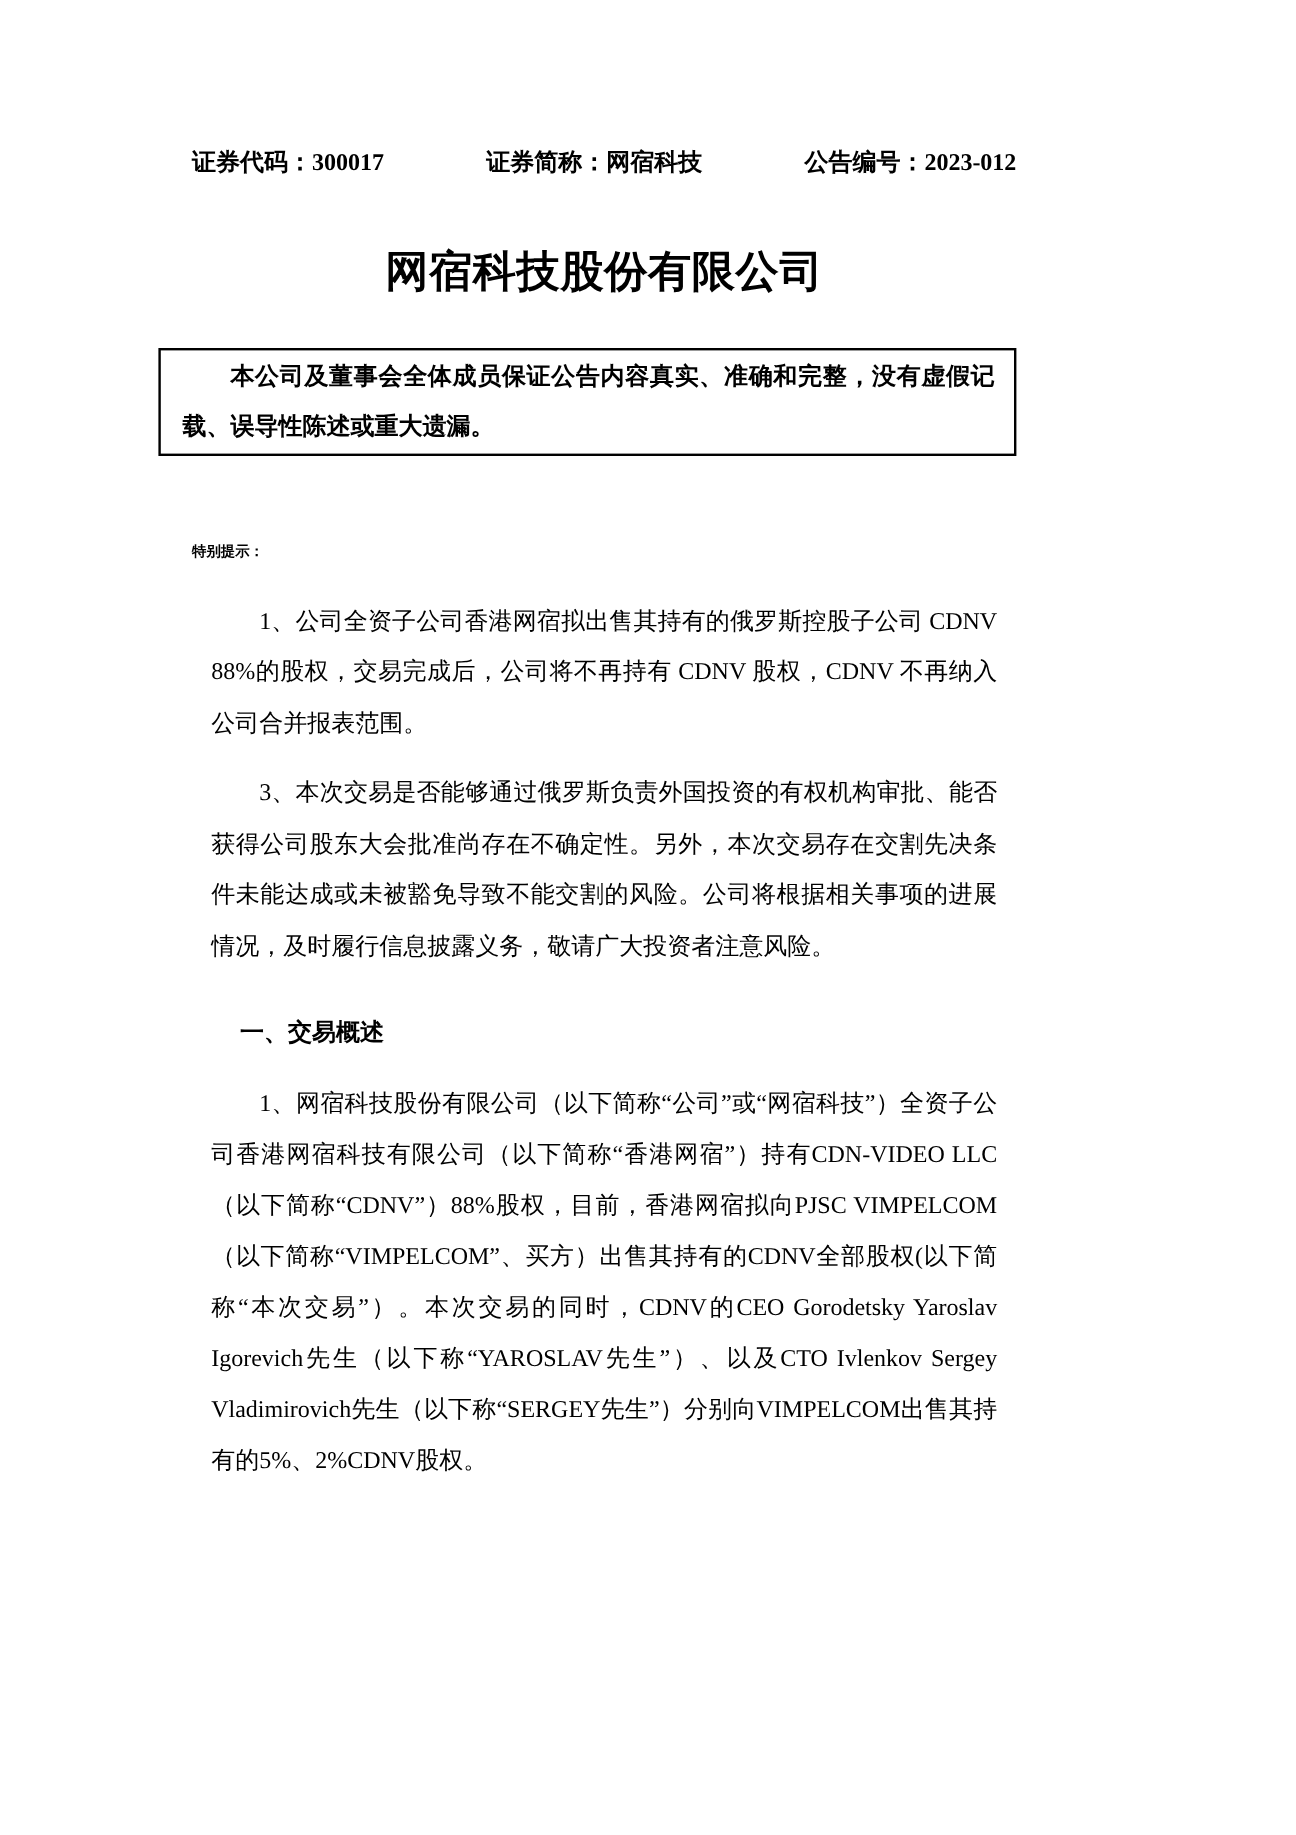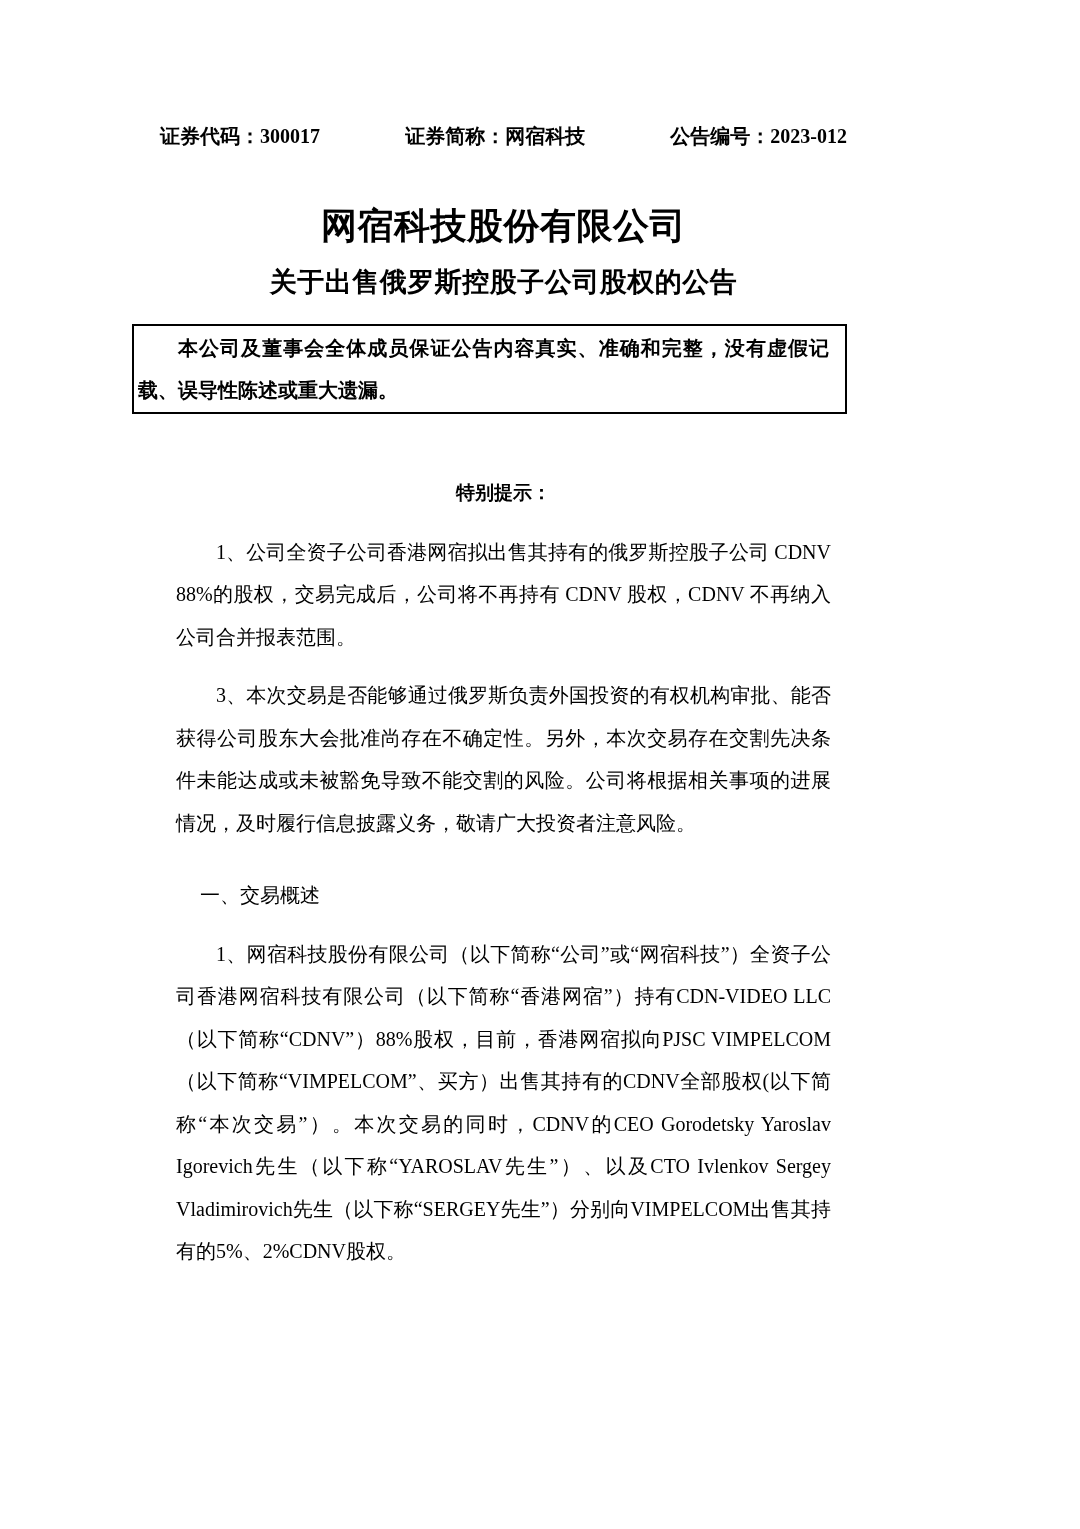--- a/index.html
+++ b/index.html
@@ -37,69 +37,67 @@
   }
   .doc-subtitle {
     margin: 20px 0 0 0;
     font-size: 27px;
     font-weight: 700;
     line-height: 36px;
     text-align: center;
     letter-spacing: 0.5px;
   }
   .declaration-box {
-    margin: 24px 0 0 -28px;
+    margin: 46px 0 0 -28px;
     border: 2px solid #000000;
-    padding: 1px 16px 1px 4px;
+    padding: 1px 16px 1px 18px;
   }
   .declaration-box p {
     margin: 0;
     font-size: 20px;
     font-weight: 700;
     line-height: 42px;
     text-indent: 2em;
     text-align: justify;
   }
   .notice-heading {
     margin: 58px 0 0 0;
-    font-size: 19px;
+    font-size: 12px;
     font-weight: 700;
     line-height: 42.5px;
-    text-align: center;
   }
   .body-para {
     margin: 16px;
     font-size: 20px;
     font-weight: 400;
     line-height: 42.5px;
     text-indent: 2em;
     text-align: justify;
   }
   .section-heading {
     margin: 30px 0 16px 0;
     font-size: 20px;
-    font-weight: 400;
+    font-weight: 700;
     line-height: 42.5px;
     text-indent: 2em;
   }
 </style>
 </head>
 <body>
 
 <div class="page">
 
   <div class="header-row">
     <span>证券代码：300017</span>
     <span>证券简称：网宿科技</span>
     <span>公告编号：2023-012</span>
   </div>
 
   <h1 class="doc-title">网宿科技股份有限公司</h1>
 
-  <h2 class="doc-subtitle">关于出售俄罗斯控股子公司股权的公告</h2>
 
   <div class="declaration-box">
     <p>本公司及董事会全体成员保证公告内容真实、准确和完整，没有虚假记载、误导性陈述或重大遗漏。</p>
   </div>
 
   <p class="notice-heading">特别提示：</p>
 
   <p class="body-para">1、公司全资子公司香港网宿拟出售其持有的俄罗斯控股子公司 CDNV 88%的股权，交易完成后，公司将不再持有 CDNV 股权，CDNV 不再纳入公司合并报表范围。</p>
 
 

